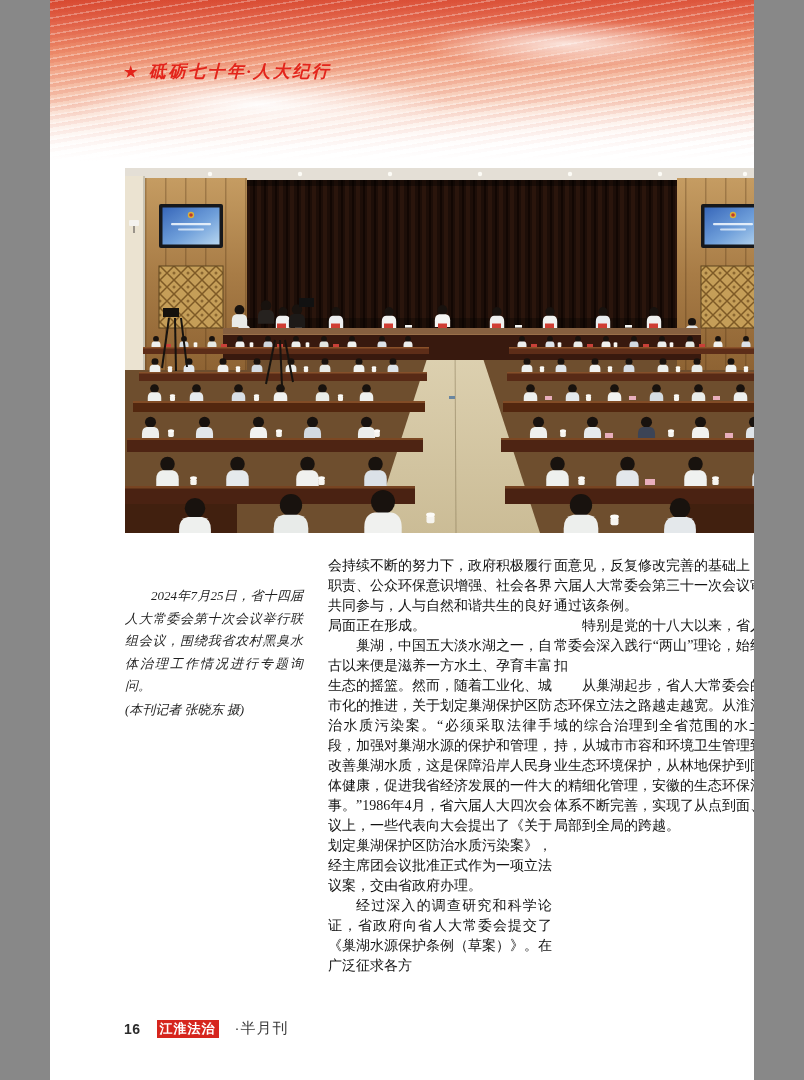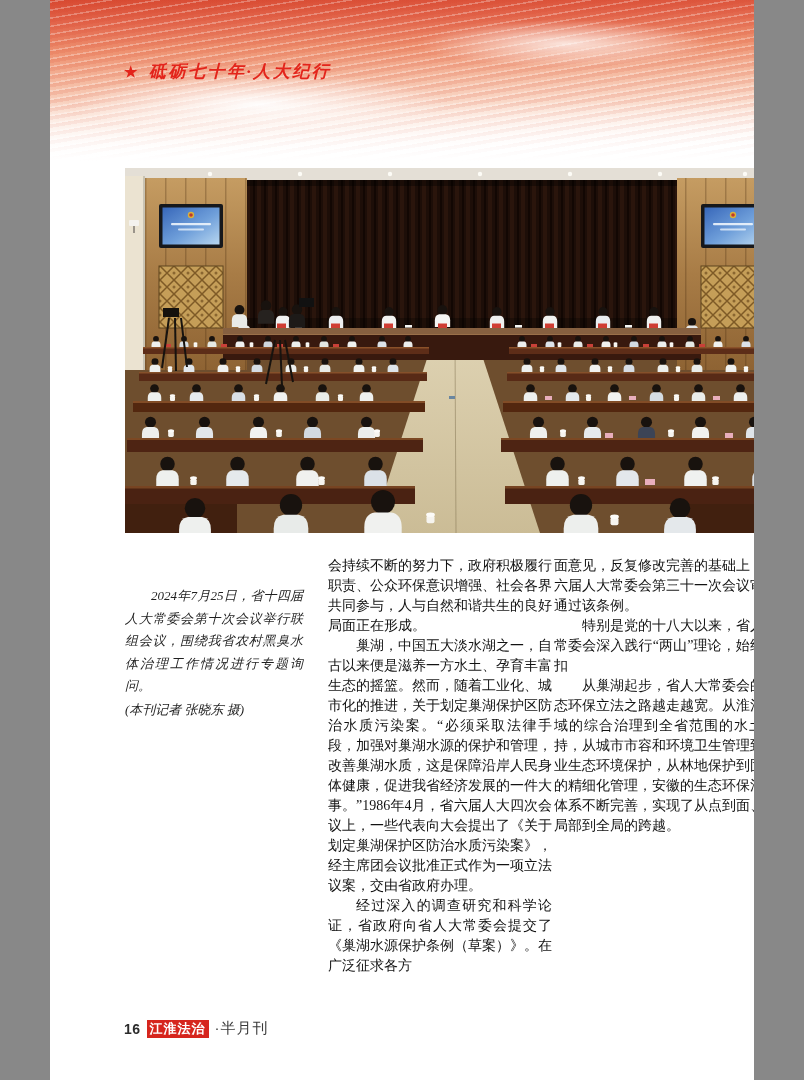--- a/index.html
+++ b/index.html
@@ -43,21 +43,21 @@
     color:#121212;text-align:justify;}
   .col p{margin:0;text-indent:2em;}
   .col p.cont{text-indent:0;}
   .col h3{margin:10px 0 8px;
     font:bold 14.5px/22px "Liberation Sans","DejaVu Sans",sans-serif;
     color:#000;white-space:nowrap;letter-spacing:0;}
   .col2{left:278px;}
   .col3{left:504px;}
 
   
-  .footer{position:absolute;left:74px;top:1019px;display:flex;align-items:center;gap:6px;
+  .footer{position:absolute;left:74px;top:1019px;display:flex;align-items:center;gap:16px;
     font-family:"Liberation Sans","DejaVu Sans",sans-serif;}
   .pgnum{font-size:14px;font-weight:bold;color:#2b2b2b;letter-spacing:.5px;}
   .maglogo{background:#d6251d;color:#fff;font-size:13px;font-weight:bold;
     padding:2.5px 3px;letter-spacing:1px;line-height:1;}
   .edition{font-size:15px;color:#3a3a3a;letter-spacing:1px;}
 </style>
 </head>
 <body>
 
 <div class="page">

